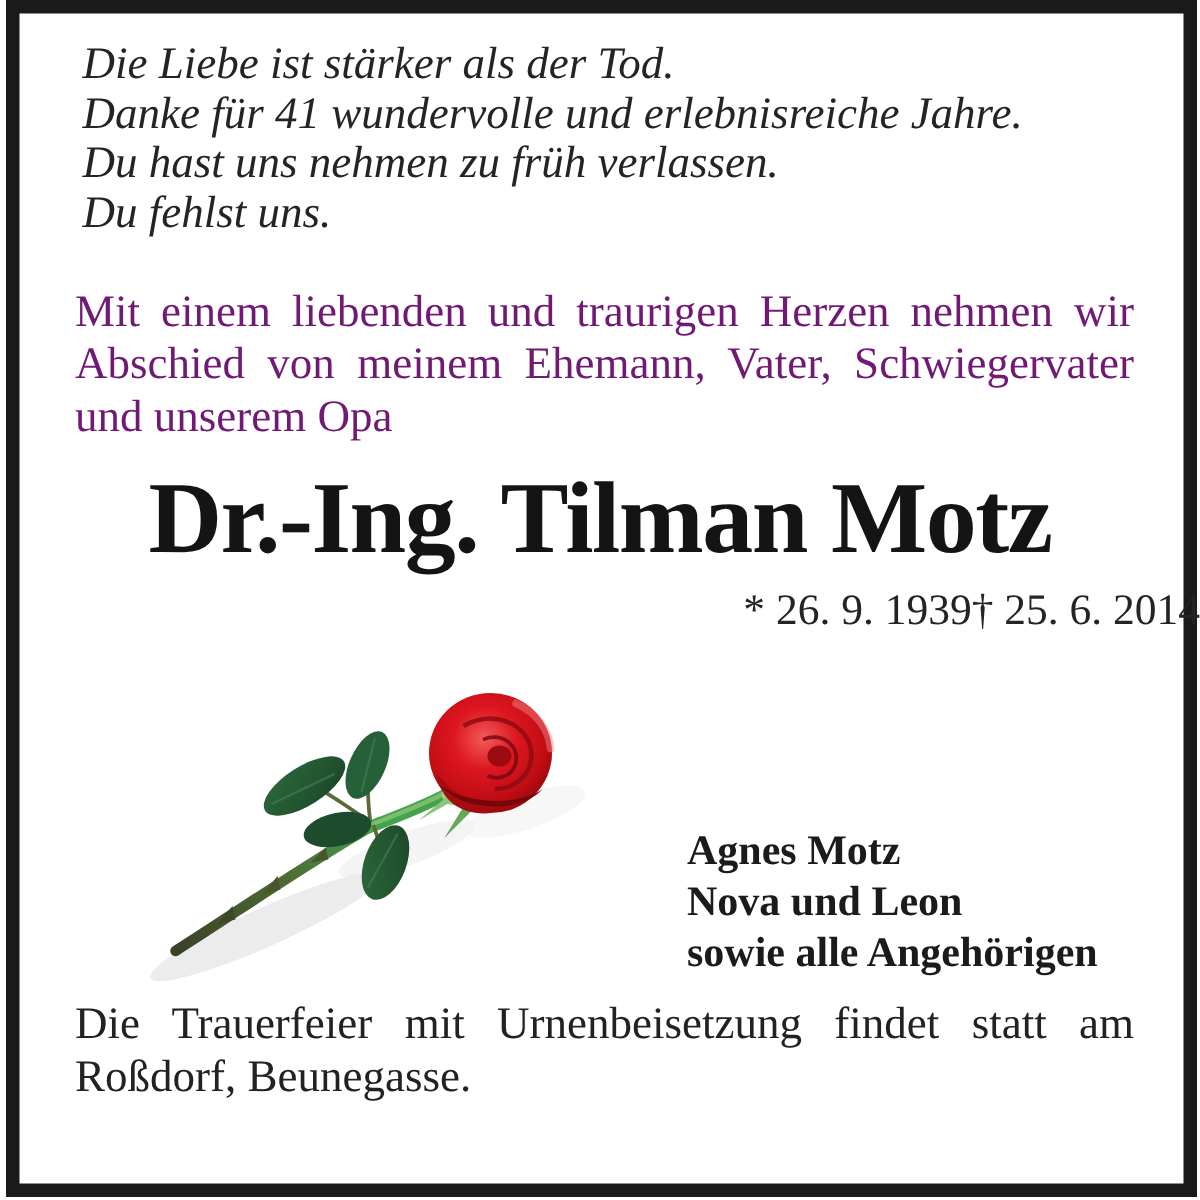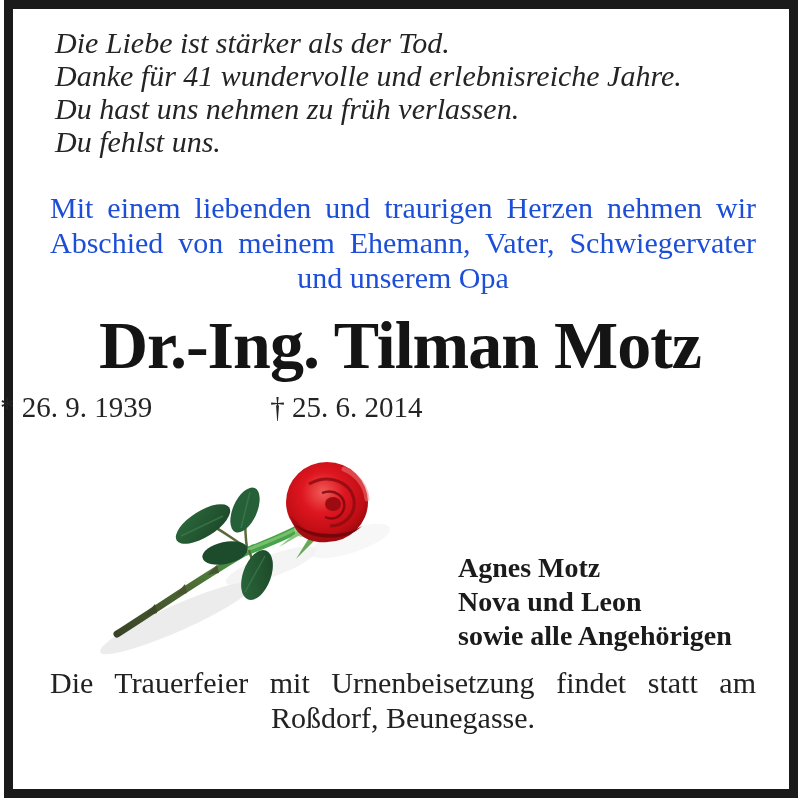--- a/index.html
+++ b/index.html
@@ -18,36 +18,36 @@
   }
   .epigraph {
     position:absolute; top:26px; left:55px; right:55px;
     font-style:italic;
     font-size:30px; line-height:33px;
     color:#242424;
   }
   .intro {
     position:absolute; top:190px; left:50px; width:706px;
     font-size:30px; line-height:35px;
-    color:#1d4ed8;
+    color:#701a75;
   }
   .jline { text-align:justify; text-align-last:justify; }
-  .lline { text-align:center; }
+  .lline { text-align:left; }
   .name {
     position:absolute; top:306px; left:0; width:100%;
     text-align:center;
     font-size:68px; line-height:78px;
     font-weight:bold;
     letter-spacing:-1px;
     color:#141414;
     white-space:nowrap;
   }
   .dates {
     position:absolute; top:391px; left:0; width:100%;
-    display:flex; justify-content:flex-start; gap:118px;
+    display:flex; justify-content:flex-end; 
     font-size:29px; line-height:32px;
     color:#242424;
   }
   .rose-wrap {
     position:absolute; left:95px; top:446px;
     width:340px; height:215px;
   }
   .rose-wrap svg { display:block; width:100%; height:100%; }
   .mourners {
     position:absolute; left:458px; top:503px;

